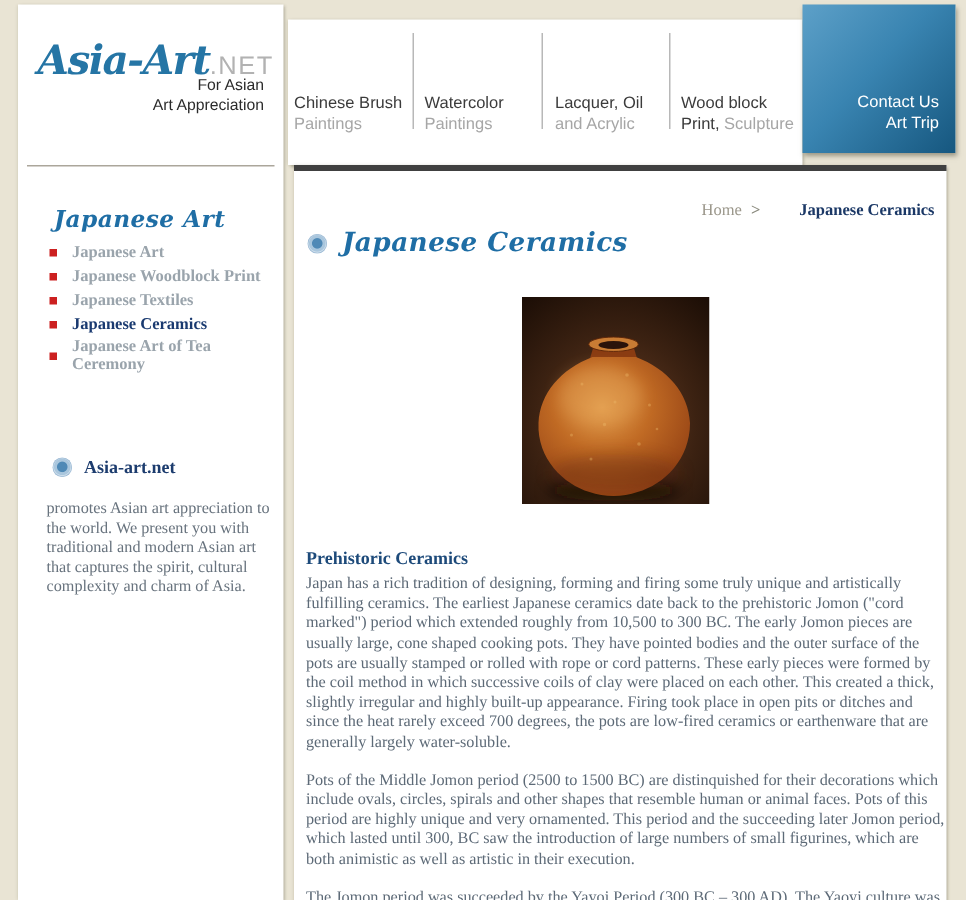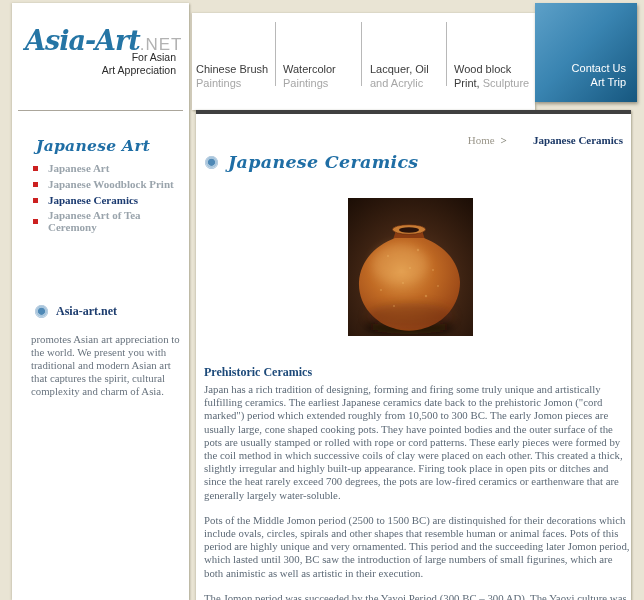--- a/index.html
+++ b/index.html
@@ -80,20 +80,24 @@
   <div class="script side-heading">Japanese Art</div>
 
   <ul class="side-menu">
     <li>
       <span class="sq-bullet"></span>
       <span class="side-link">Japanese Art</span>
     </li>
     <li>
       <span class="sq-bullet"></span>
       <span class="side-link">Japanese Woodblock Print</span>
+    </li>
+    <li>
+      <span class="sq-bullet"></span>
+      <span class="side-link">Japanese Textiles</span>
     </li>
     <li class="active">
       <span class="sq-bullet"></span>
       <span class="side-link">Japanese Ceramics</span>
     </li>
     <li class="two-line">
       <span class="sq-bullet"></span>
       <span class="side-link" style="width:115px;">Japanese Art of Tea Ceremony</span>
     </li>
   </ul>

